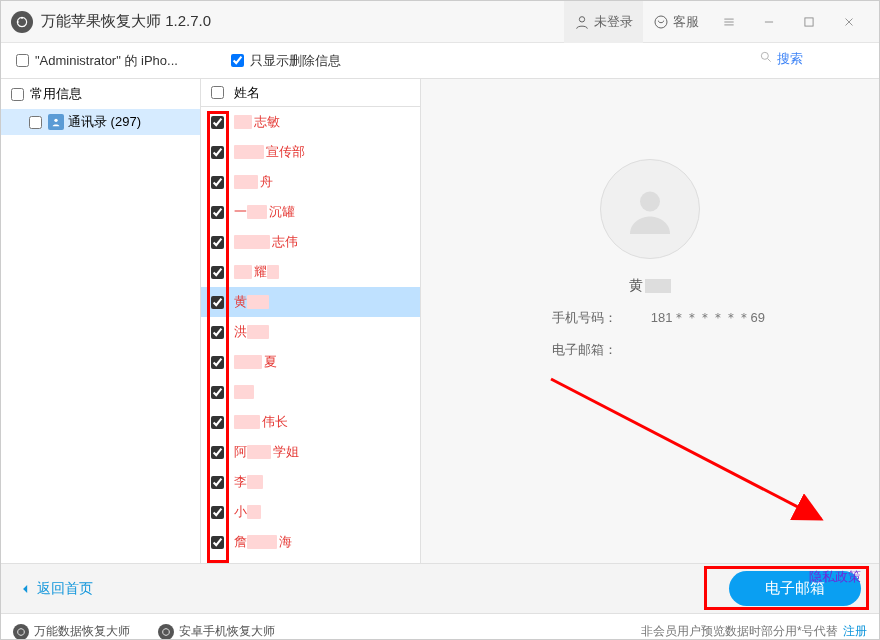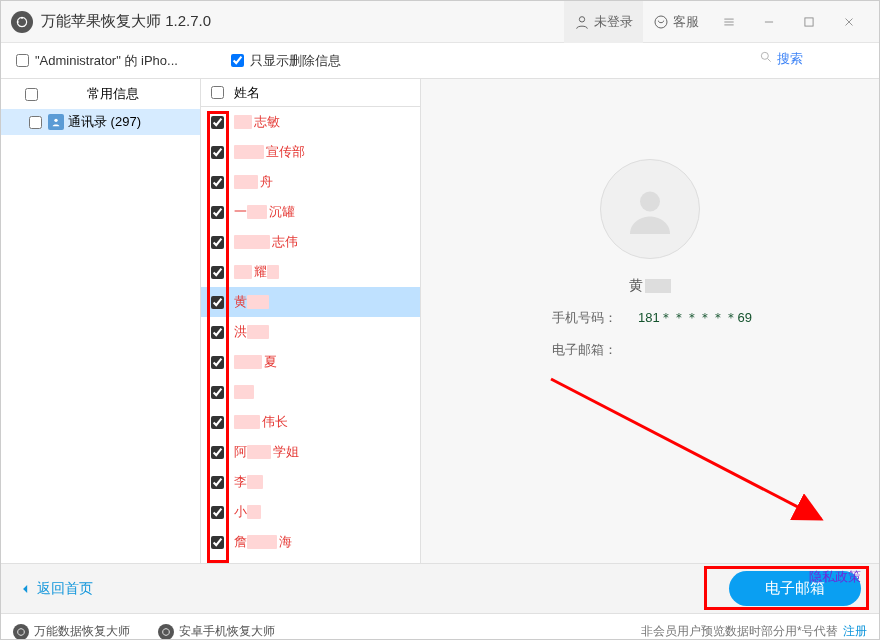--- a/index.html
+++ b/index.html
@@ -19,21 +19,21 @@
 .controlrow .device { display: flex; align-items: center; font-size: 13px; color: #333; width: 180px; }
 .controlrow .device input { margin-right: 6px; }
 .controlrow .filter { display: flex; align-items: center; font-size: 13px; color: #333; margin-left: 35px; }
 .controlrow .filter input { margin-right: 6px; }
 .controlrow .spacer { flex: 1; }
 .controlrow .search { display: flex; align-items: flex-start; width: 110px; height: 24px; border: 1px solid transparent; color: #3b82f6; font-size: 13px; padding: 0 4px; cursor: text; }
 .controlrow .search svg { width: 14px; height: 14px; stroke: #aaa; fill: none; stroke-width: 1.5; margin-right: 4px; }
 
 .main { display: flex; height: 484px; }
 .sidebar { width: 200px; border-right: 1px solid #e0e0e0; background: #fff; }
-.sidebar .cat { display: flex; align-items: center; padding: 6px 24px; font-size: 13px; gap: 43px; }
+.sidebar .cat { display: flex; align-items: center; padding: 6px 10px; font-size: 13px; }
 .sidebar .cat input { margin-right: 6px; }
 .sidebar .item { display: flex; align-items: center; padding: 4px 10px 4px 28px; font-size: 13px; background: #d6ebff; }
 .sidebar .item input { margin-right: 6px; }
 .sidebar .item .ico { width: 16px; height: 16px; background: #5b9bd5; border-radius: 2px; margin-right: 4px; display:flex; align-items:center; justify-content:center; }
 .sidebar .item .ico svg { width:10px; height:10px; fill:#fff; }
 
 .listpane { width: 220px; border-right: 1px solid #e0e0e0; display: flex; flex-direction: column; position: relative; }
 .listpane .header { height: 28px; display: flex; align-items: center; padding: 0 10px; border-bottom: 1px solid #e0e0e0; font-size: 13px; }
 .listpane .header input { margin-right: 10px; }
 .listpane .rows { flex: 1; overflow-y: auto; position: relative; }
@@ -43,21 +43,21 @@
 .listpane .row .blur { display: inline-block; background: #ffd6d6; height: 14px; border-radius: 1px; margin-right: 2px; }
 .red-callout { position: absolute; border: 3px solid #ff0000; pointer-events: none; }
 
 .detail { flex: 1; background: #f7f7f7; padding: 30px 20px; display: flex; flex-direction: column; align-items: center; font-size: 13px; color: #555; position: relative; }
 .detail .avatar { width: 100px; height: 100px; border: 1px solid #ddd; border-radius: 50%; background: #f0f0f0; margin-top: 50px; display: flex; align-items: center; justify-content: center; }
 .detail .avatar svg { width: 60px; height: 60px; fill: #ddd; }
 .detail .name { margin-top: 18px; font-size: 14px; display:flex; align-items:center;}
 .detail .name .blur { display:inline-block; width:26px; height:14px; background:#ddd; margin-left:2px;}
 .detail .field { margin-top: 14px; display: flex; width: 100%; justify-content: center; }
 .detail .field .label { width: 90px; text-align: right; padding-right: 8px; color:#666;}
-.detail .field .value { min-width: 140px; text-align: center; color:#14532d;}
+.detail .field .value { min-width: 140px; text-align: right; color:#737373;}
 
 .arrow { position: absolute; pointer-events: none; }
 
 .footer1 { height: 50px; background: #f4f4f4; border-top: 1px solid #e0e0e0; display: flex; align-items: center; padding: 12px 18px; position: relative; justify-content: space-between; }
 .footer1 .back { color: #1296db; font-size: 14px; display: flex; align-items: center; cursor: pointer; }
 .footer1 .back svg { width: 14px; height: 14px; fill: #1296db; margin-right: 4px; }
 .footer1 .spacer { flex: 1; }
 .footer1 .privacy { color: #6d28d9; font-size: 13px; position: absolute; right: 18px; top: 4px; cursor:pointer;}
 .footer1 .recover { background: #0a9ff2; color: #fff; font-size: 15px; padding: 8px 36px; border-radius: 20px; border: none; cursor: pointer; }
 .recover-box { position:absolute; border:3px solid #ff0000; pointer-events:none; }

